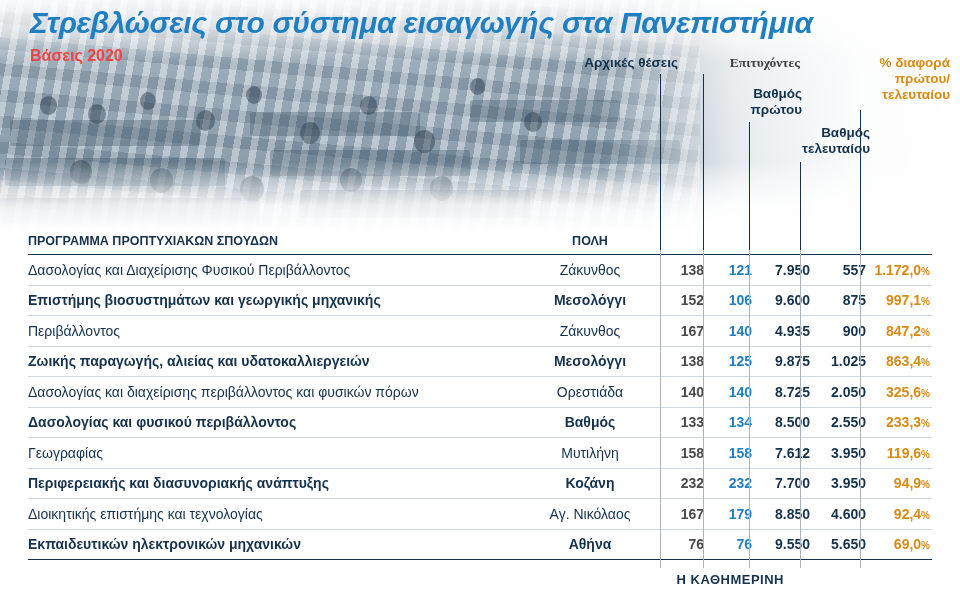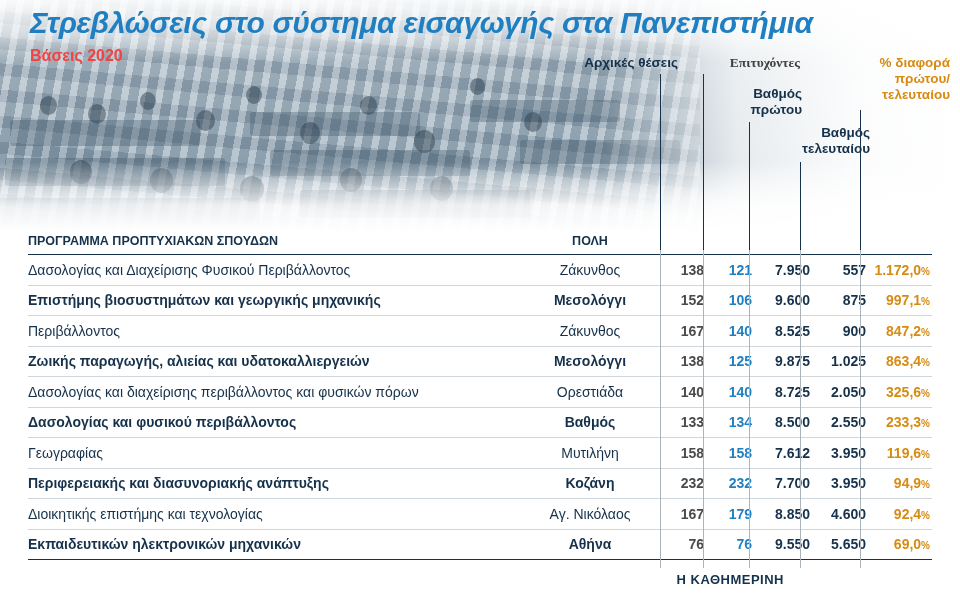--- a/index.html
+++ b/index.html
@@ -301,21 +301,21 @@
             <td class="n admitted">106</td>
             <td class="n grade">9.600</td>
             <td class="n grade">875</td>
             <td class="n diff">997,1<span class="pct">%</span></td>
           </tr>
           <tr class="r">
             <td class="prog">Περιβάλλοντος</td>
             <td class="city">Ζάκυνθος</td>
             <td class="n">167</td>
             <td class="n admitted">140</td>
-            <td class="n grade">8.525</td>
+            <td class="n grade">4.935</td>
             <td class="n grade">900</td>
             <td class="n diff">847,2<span class="pct">%</span></td>
           </tr>
           <tr class="r bold">
             <td class="prog">Ζωικής παραγωγής, αλιείας και υδατοκαλλιεργειών</td>
             <td class="city">Μεσολόγγι</td>
             <td class="n">138</td>
             <td class="n admitted">125</td>
             <td class="n grade">9.875</td>
             <td class="n grade">1.025</td>

